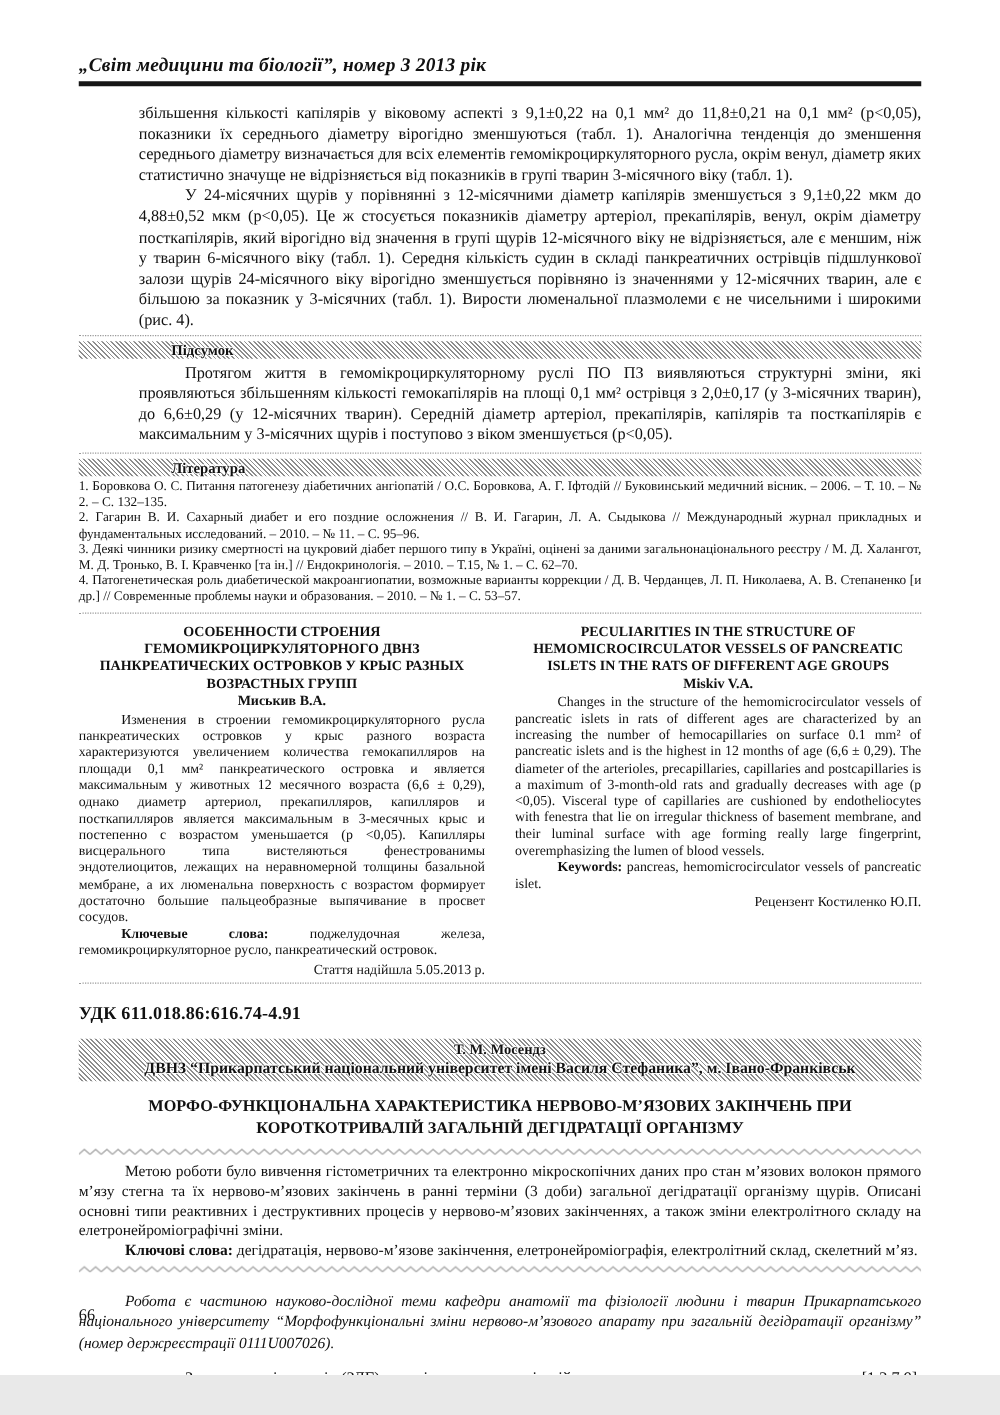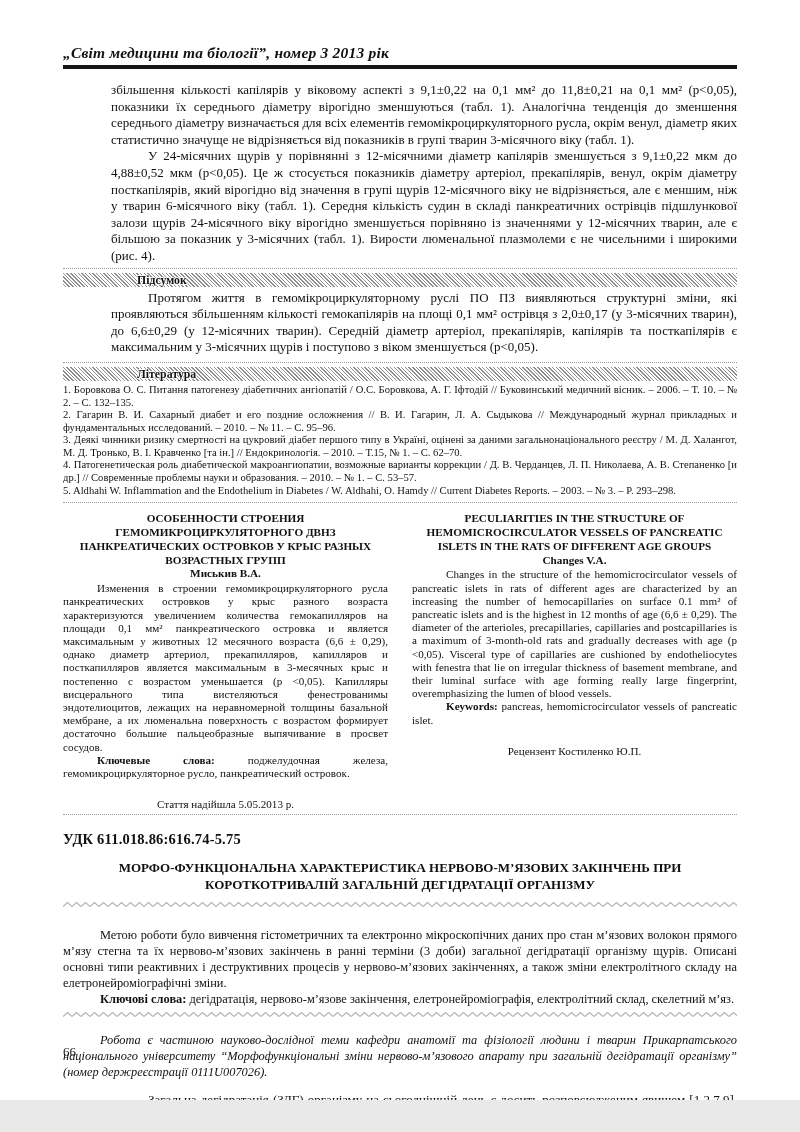--- a/index.html
+++ b/index.html
@@ -43,32 +43,32 @@
   
   .refs { font-size:10.6px; line-height:12.6px; text-align:justify; margin-top:2px; }
 
   
   .cols { display:flex; gap:24px; margin-top:9px; }
   .col { flex:1 1 0; min-width:0; }
   .abs-title { font-size:11.2px; font-weight:bold; text-align:center; line-height:13.8px; }
   .abs-author { font-size:11.2px; font-weight:bold; text-align:center; line-height:13.8px; margin-bottom:1px; }
   .abs-body { font-size:11.1px; line-height:13.2px; text-align:justify; text-indent:34px; }
   .abs-kw { font-size:11.1px; line-height:13.2px; text-align:justify; text-indent:34px; }
-  .abs-note { font-size:11.1px; text-align:center; margin-top:18px; }
+  .abs-note { font-size:11.1px; text-align:right; margin-top:2px; }
 
   
   .udc { font-size:14.5px; font-weight:bold; margin-top:16px; letter-spacing:.2px; }
   .auth-band { margin-top:11px; padding:2px 0 3px 0; text-align:center; }
   .auth-line1 { font-size:11.6px; font-weight:bold; line-height:14px;
     text-shadow:1px 0 0 #fff,-1px 0 0 #fff,0 1px 0 #fff,0 -1px 0 #fff; }
   .auth-line2 { font-size:12.6px; font-weight:bold; line-height:15px;
     text-shadow:1px 0 0 #fff,-1px 0 0 #fff,0 1px 0 #fff,0 -1px 0 #fff; }
   .art-title { font-size:13px; font-weight:bold; text-align:center; line-height:17px; margin:11px 14px 7px 14px; }
   .zig { display:block; width:100%; height:9px; margin:2px 0; }
-  .abstract2 { font-size:12.4px; line-height:15.9px; text-align:justify; text-indent:37px; margin-top:19px; }
+  .abstract2 { font-size:12.4px; line-height:15.9px; text-align:justify; text-indent:37px; margin-top:4px; }
   .kw2 { font-size:12.4px; line-height:15.9px; text-align:justify; text-indent:37px; }
   .note { font-size:12.4px; line-height:16.2px; font-style:italic; text-align:justify; text-indent:37px; margin-top:13px; }
   .body2 { margin-top:12px; }
   .pagenum { position:absolute; left:63px; bottom:40px; font-size:13px; }
   b.inline-label { font-weight:bold; }
 </style>
 </head>
 <body>
 
 <div class="page">
@@ -87,46 +87,49 @@
 
   <div class="dotted" style="margin-top:6px;"></div>
   <div class="hatch band-gap">
     <span class="hatch-label">Література</span>
   </div>
   <div class="refs">
     <div>1. Боровкова О. С. Питання патогенезу діабетичних ангіопатій / О.С. Боровкова, А. Г. Іфтодій // Буковинський медичний вісник. – 2006. – Т. 10. – № 2. – С. 132–135.</div>
     <div>2.  Гагарин В. И. Сахарный диабет и его поздние осложнения // В. И. Гагарин, Л. А. Сыдыкова // Международный журнал прикладных и фундаментальных исследований. – 2010. – № 11. – С. 95–96.</div>
     <div>3. Деякі чинники ризику смертності на цукровий діабет першого типу в Україні, оцінені за даними загальнонаціонального реєстру / М. Д. Халангот, М. Д. Тронько, В. І. Кравченко [та ін.] // Ендокринологія. – 2010. – Т.15, № 1. – С. 62–70.</div>
     <div>4. Патогенетическая роль диабетической макроангиопатии, возможные варианты коррекции / Д. В. Черданцев, Л. П. Николаева, А. В. Степаненко  [и др.] // Современные проблемы науки и образования. – 2010. – № 1. – С. 53–57.</div>
-    <div>5. Aldhahi W. Inflammation and the Endothelium in Diabetes / W. Aldhahi, O. Hamdy // Current Diabetes Reports. – 2003.  – № 3. – P. 293–298.</div>
   </div>
 
   <div class="dotted" style="margin-top:5px;"></div>
 
   <div class="cols">
     <div class="col">
       <div class="abs-title">ОСОБЕННОСТИ СТРОЕНИЯ ГЕМОМИКРОЦИРКУЛЯТОРНОГО ДВНЗ ПАНКРЕАТИЧЕСКИХ ОСТРОВКОВ У КРЫС РАЗНЫХ ВОЗРАСТНЫХ ГРУПП</div>
       <div class="abs-author">Миськив В.А.</div>
       <p class="abs-body">Изменения в строении гемомикроциркуляторного русла панкреатических островков у крыс разного возраста характеризуются увеличением количества гемокапилляров на площади 0,1 мм² панкреатического островка и является максимальным у животных 12 месячного возраста (6,6 ± 0,29), однако диаметр артериол, прекапилляров, капилляров и посткапилляров является максимальным в 3-месячных крыс и постепенно с возрастом уменьшается (р &lt;0,05). Капилляры висцерального типа вистеляються фенестрованимы эндотелиоцитов, лежащих на неравномерной толщины базальной мембране, а их люменальна поверхность с возрастом формирует достаточно большие пальцеобразные выпячивание в просвет сосудов.</p>
       <p class="abs-kw"><b class="inline-label">Ключевые слова:</b><span> поджелудочная железа, гемомикроциркуляторное русло, панкреатический островок.</span></p>
       <div class="abs-note">Стаття надійшла 5.05.2013 р.</div>
     </div>
     <div class="col">
       <div class="abs-title">PECULIARITIES IN THE STRUCTURE OF HEMOMICROCIRCULATOR VESSELS OF PANCREATIC ISLETS IN THE RATS OF DIFFERENT AGE GROUPS</div>
-      <div class="abs-author">Changes V.A.</div>
+      <div class="abs-author">Miskiv V.A.</div>
       <p class="abs-body">Changes in the structure of the hemomicrocirculator vessels of pancreatic islets in rats of different ages are characterized by an increasing the number of hemocapillaries on surface 0.1 mm² of pancreatic islets and is the highest in 12 months of age (6,6 ± 0,29). The diameter of the arterioles, precapillaries, capillaries and postcapillaries is a maximum of 3-month-old rats and gradually decreases with age (p &lt;0,05). Visceral type of capillaries are cushioned by endotheliocytes with fenestra that lie on irregular thickness of basement membrane, and their luminal surface with age forming really large fingerprint, overemphasizing the lumen of blood vessels.</p>
       <p class="abs-kw"><b class="inline-label">Keywords:</b><span> pancreas, hemomicrocirculator vessels of pancreatic islet.</span></p>
       <div class="abs-note">Рецензент Костиленко Ю.П.</div>
     </div>
   </div>
 
   <div class="dotted" style="margin-top:4px;"></div>
 
-  <div class="udc">УДК 611.018.86:616.74-5.75</div>
+  <div class="udc">УДК 611.018.86:616.74-4.91</div>
 
+  <div class="hatch auth-band">
+    <span class="auth-line1" style="display:block;">Т. М. Мосендз</span>
+    <span class="auth-line2" style="display:block;">ДВНЗ “Прикарпатський національний університет імені Василя Стефаника”, м. Івано-Франківськ</span>
+  </div>
 
   <h1 class="art-title">МОРФО-ФУНКЦІОНАЛЬНА ХАРАКТЕРИСТИКА НЕРВОВО-М’ЯЗОВИХ ЗАКІНЧЕНЬ ПРИ КОРОТКОТРИВАЛІЙ ЗАГАЛЬНІЙ ДЕГІДРАТАЦІЇ ОРГАНІЗМУ</h1>
 
   <svg class="zig" xmlns="http://www.w3.org/2000/svg">
     <defs>
         <pattern id="zz1" width="9" height="9" patternUnits="userSpaceOnUse">
           <path d="M0 6.5 L4.5 2.5 L9 6.5" fill="none" stroke="#b3b3b3" stroke-width="1.2"></path>
         </pattern>
       </defs>
     <rect width="100%" height="9" fill="url(#zz1)"></rect>

